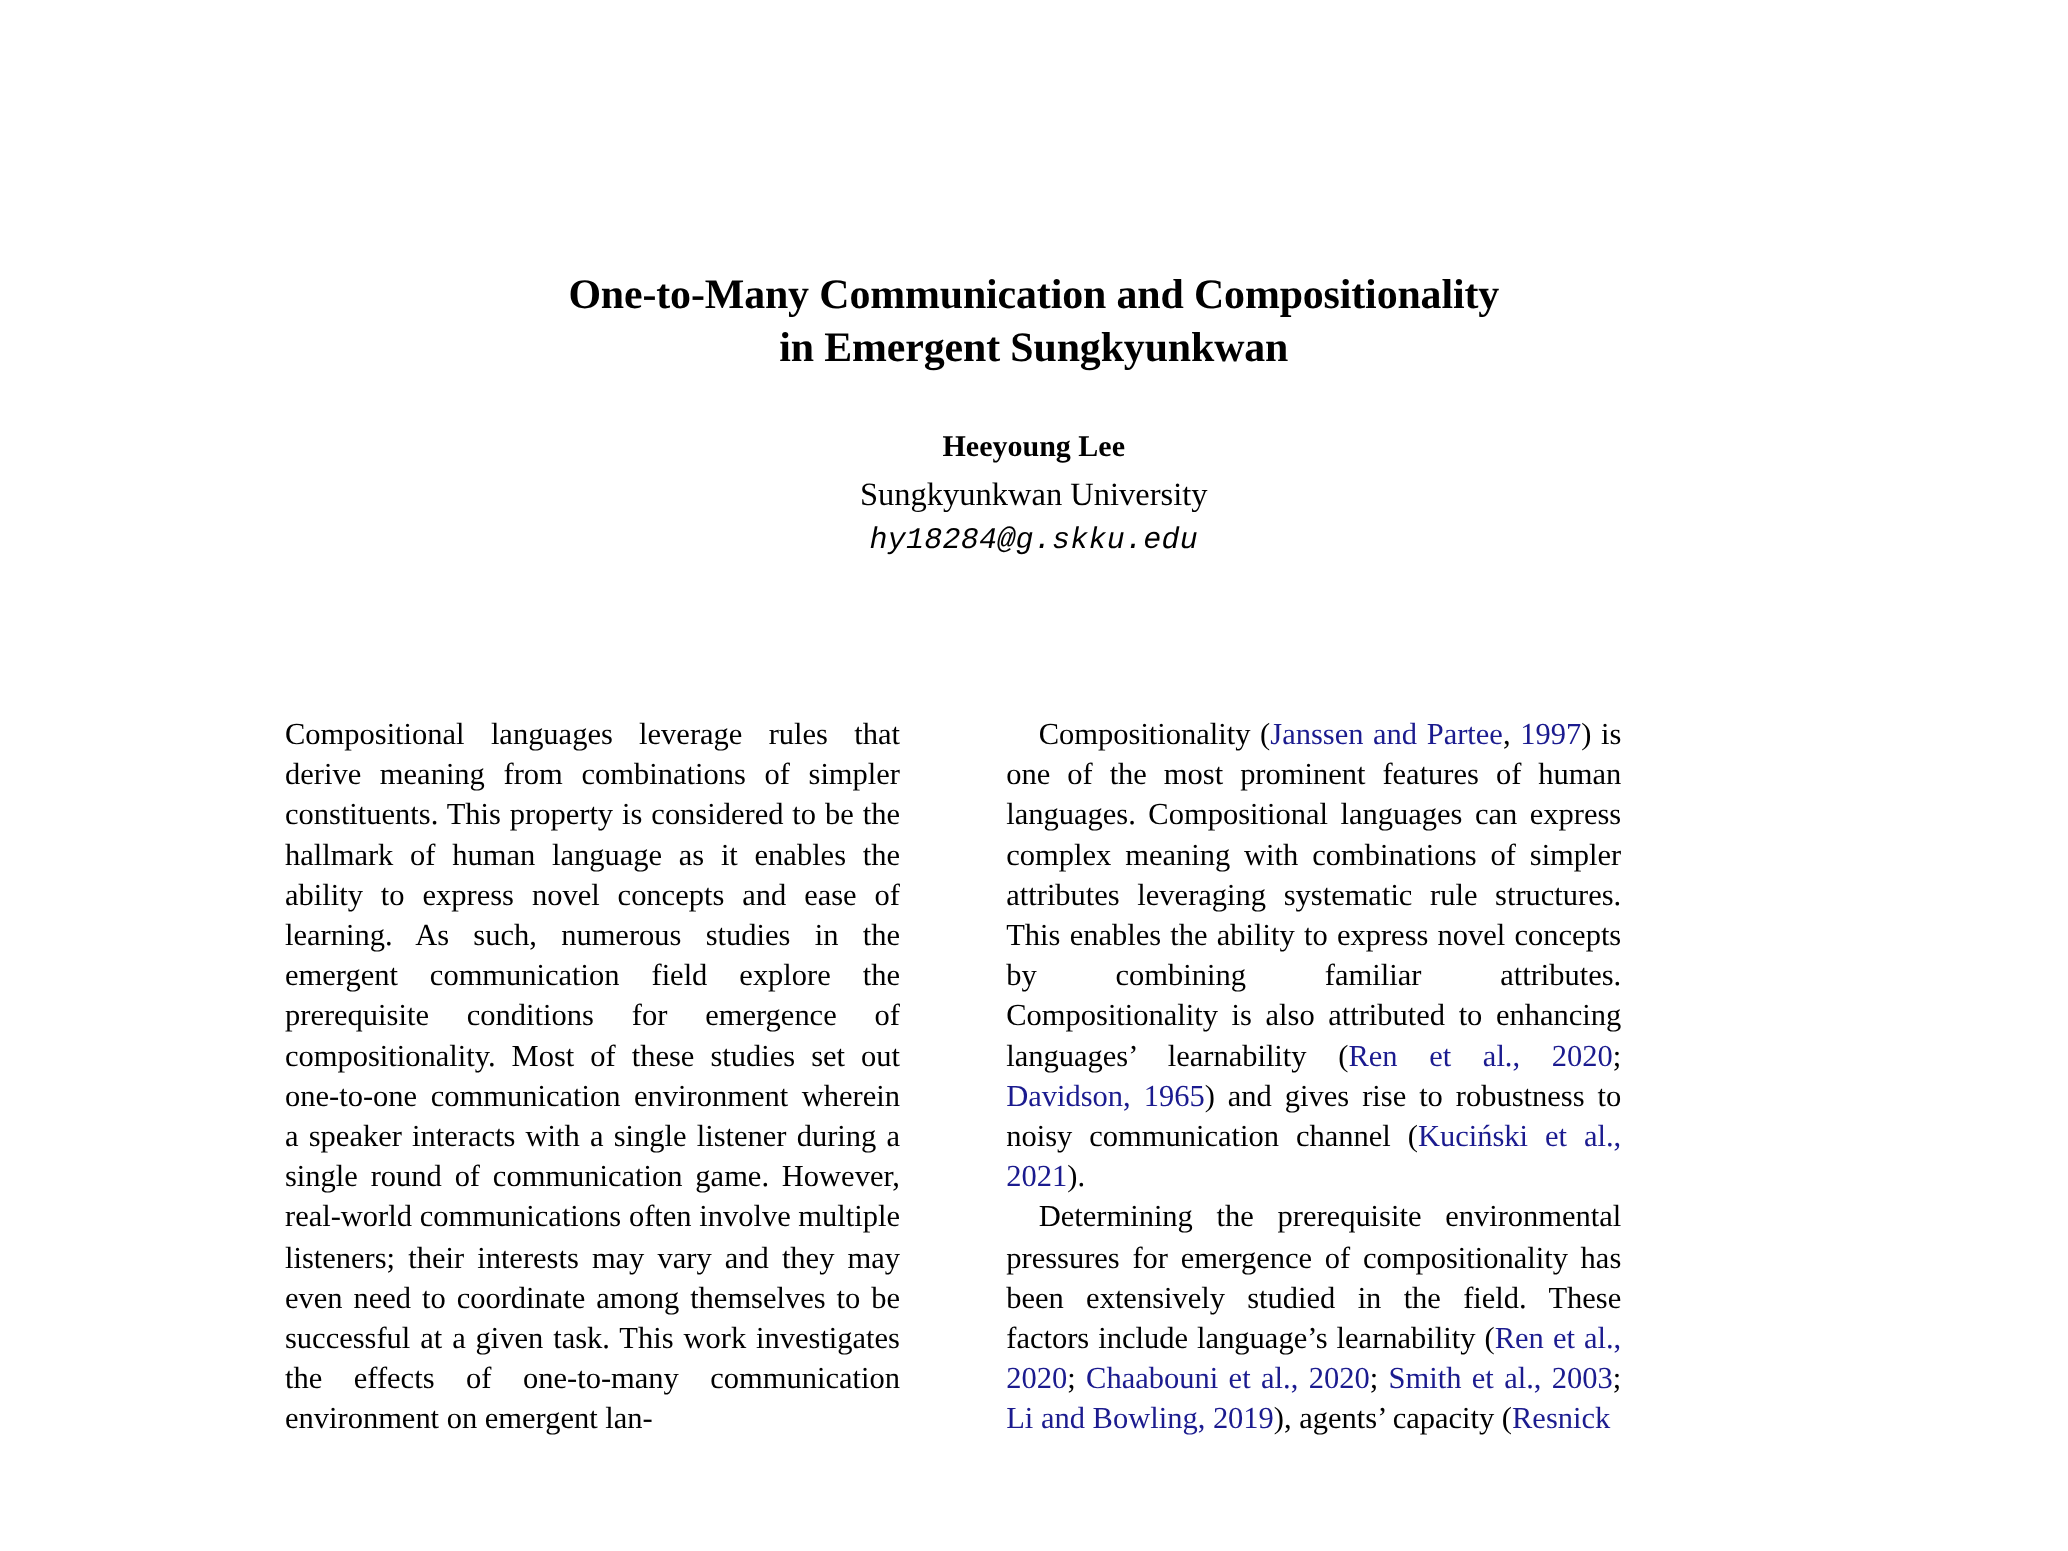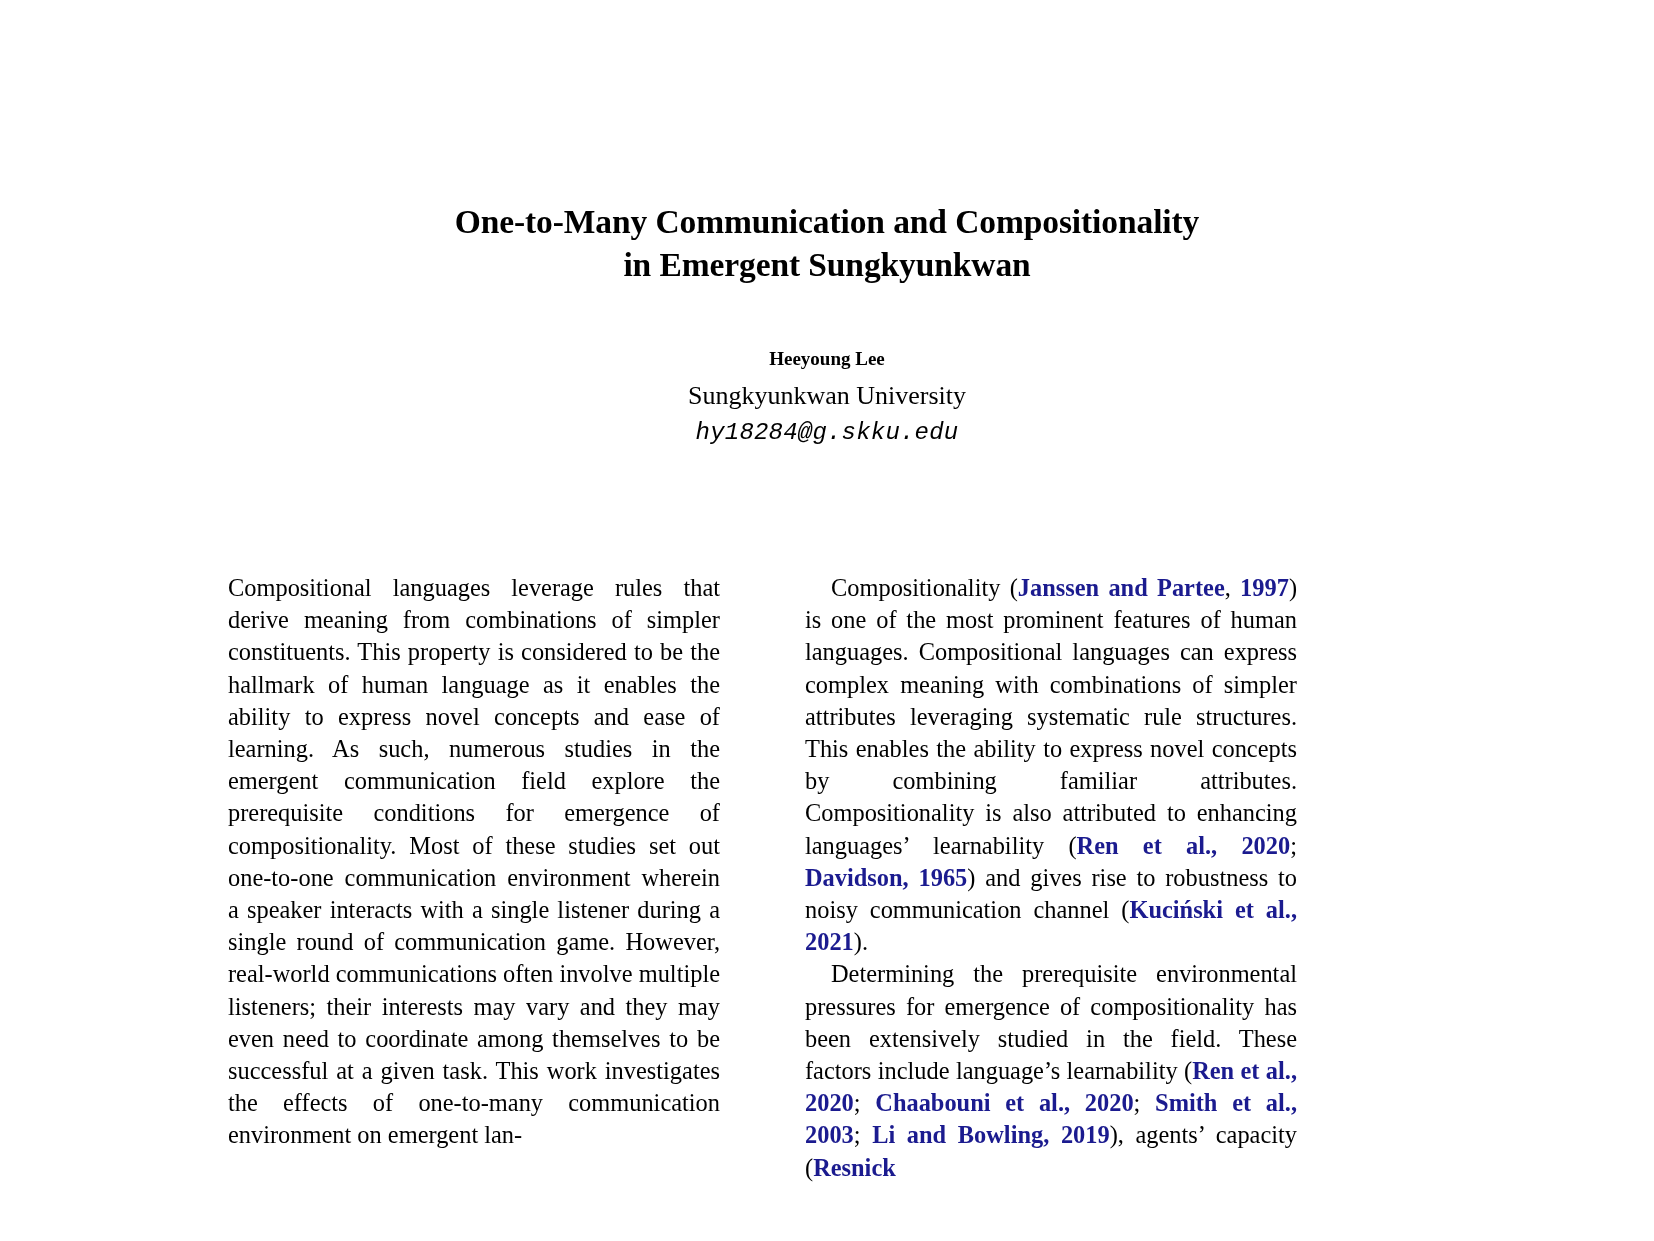--- a/index.html
+++ b/index.html
@@ -27,33 +27,33 @@
     left: 227px;
     top: 198px;
     width: 1200px;
     text-align: center;
   }
   .paper-title {
     font-size: 33.5px;
     font-weight: bold;
     line-height: 43px;
     letter-spacing: -0.1px;
-    margin: 2px;
+    margin: 16px;
   }
   .title-line { display: block; }
 
   .author-block {
     position: absolute;
     left: 227px;
     top: 340px;
     width: 1200px;
     text-align: center;
   }
   .author-name {
-    font-size: 19px;
+    font-size: 24px;
     font-weight: bold;
     line-height: 37px;
   }
   .author-affil {
     font-size: 26px;
     line-height: 37px;
   }
   .author-email {
     font-family: "Liberation Mono", "DejaVu Sans Mono", monospace;
     font-size: 24px;
@@ -98,21 +98,20 @@
   p.body-text + p.body-text {
     text-indent: 26px;
   }
   .col-right p.body-text:first-child {
     text-indent: 26px;
   }
 
   a.cite, .cite {
     color: #1b1b8f;
     text-decoration: none;
-    font-weight: bold;
   }
 </style>
 </head>
 <body>
 
 <div class="page">
 
   <div class="title-block">
     <h1 class="paper-title">
       <span class="title-line">One-to-Many Communication and Compositionality</span>

